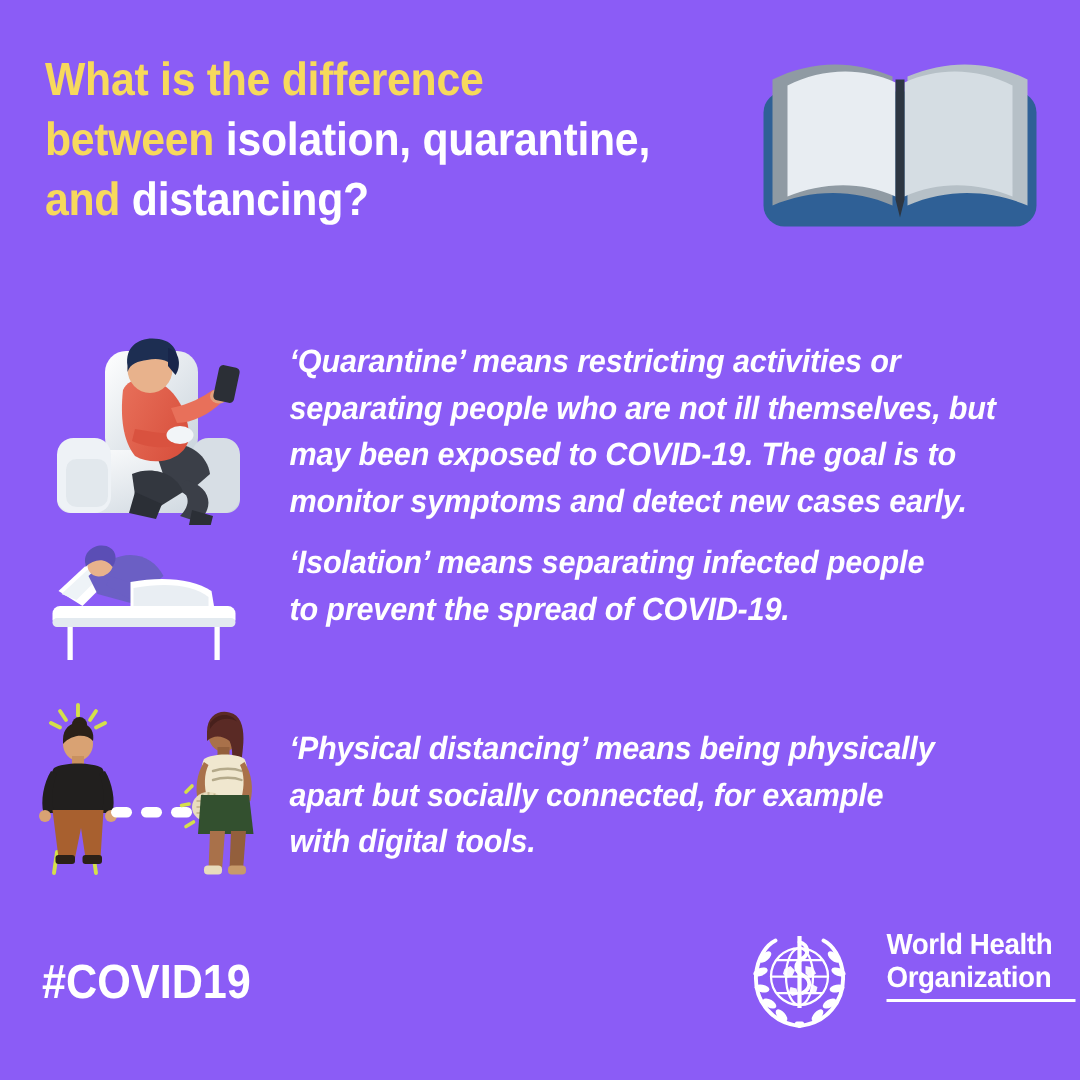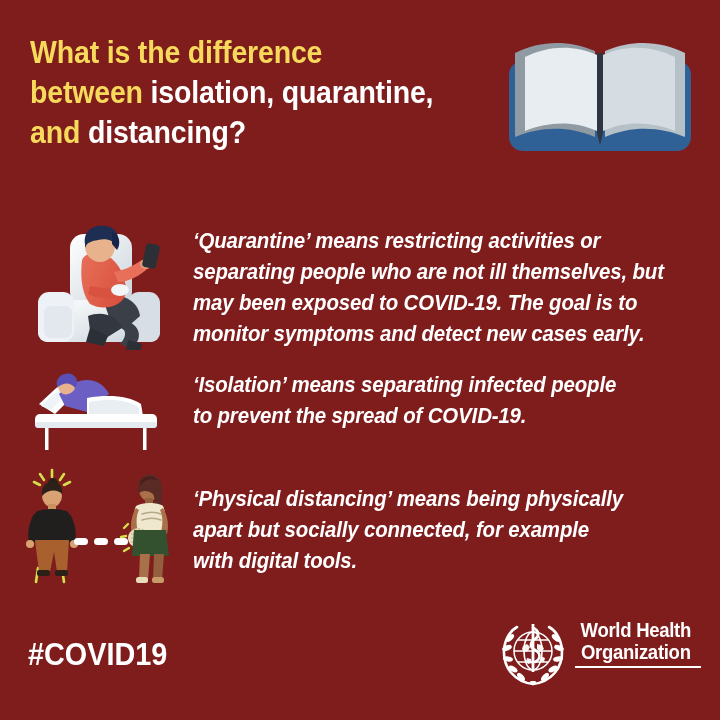--- a/index.html
+++ b/index.html
@@ -4,21 +4,21 @@
 <style>
   html, body {
     margin: 0;
     padding: 0;
     background: #0d96ce;
   }
   #poster {
     position: relative;
     width: 720px;
     height: 720px;
-    background: #7f1d1d;
+    background: #8b5cf6;
     overflow: hidden;
     font-family: "Liberation Sans", sans-serif;
     -webkit-font-smoothing: antialiased;
   }
 
   
   .headline {
     position: absolute;
     left: 30px;
     top: 33px;
@@ -58,21 +58,21 @@
     font-weight: bold;
     font-size: 21.5px;
     line-height: 31px;
     letter-spacing: -0.15px;
     transform: scaleX(0.95);
     transform-origin: left top;
   }
   .row-text .tline { display: block; white-space: nowrap; }
 
   #row-quarantine { top: 216px; height: 135px; }
-  #row-isolation  { top: 352px; height: 110px; }
+  #row-isolation  { top: 342px; height: 110px; }
   #row-distancing { top: 462px; height: 135px; }
 
   #row-quarantine .row-illus { left: 28px; top: 4px; }
   #row-isolation  .row-illus { left: 25px; top: 8px; }
   #row-distancing .row-illus { left: 12px; top: 2px; }
 
   #row-quarantine .row-text { top: 10px; }
   #row-isolation  .row-text { top: 18px; }
   #row-distancing .row-text { top: 22px; }
 
@@ -90,21 +90,21 @@
     transform-origin: left top;
   }
   .who-logo {
     position: absolute;
     left: 497px;
     top: 618px;
     width: 205px;
     height: 76px;
   }
   .who-emblem { position: absolute; left: 0; top: 0; width: 72px; height: 72px; }
-  .who-words  { position: absolute; left: 78px; top: 2px; width: 128px; text-align: center; }
+  .who-words  { position: absolute; left: 94px; top: 2px; width: 128px; }
   .who-name {
     color: #ffffff;
     font-family: "Liberation Sans", sans-serif;
     font-weight: bold;
     font-size: 19.5px;
     line-height: 21.5px;
     letter-spacing: -0.3px;
     transform: scaleX(0.95);
     transform-origin: left top;
   }

